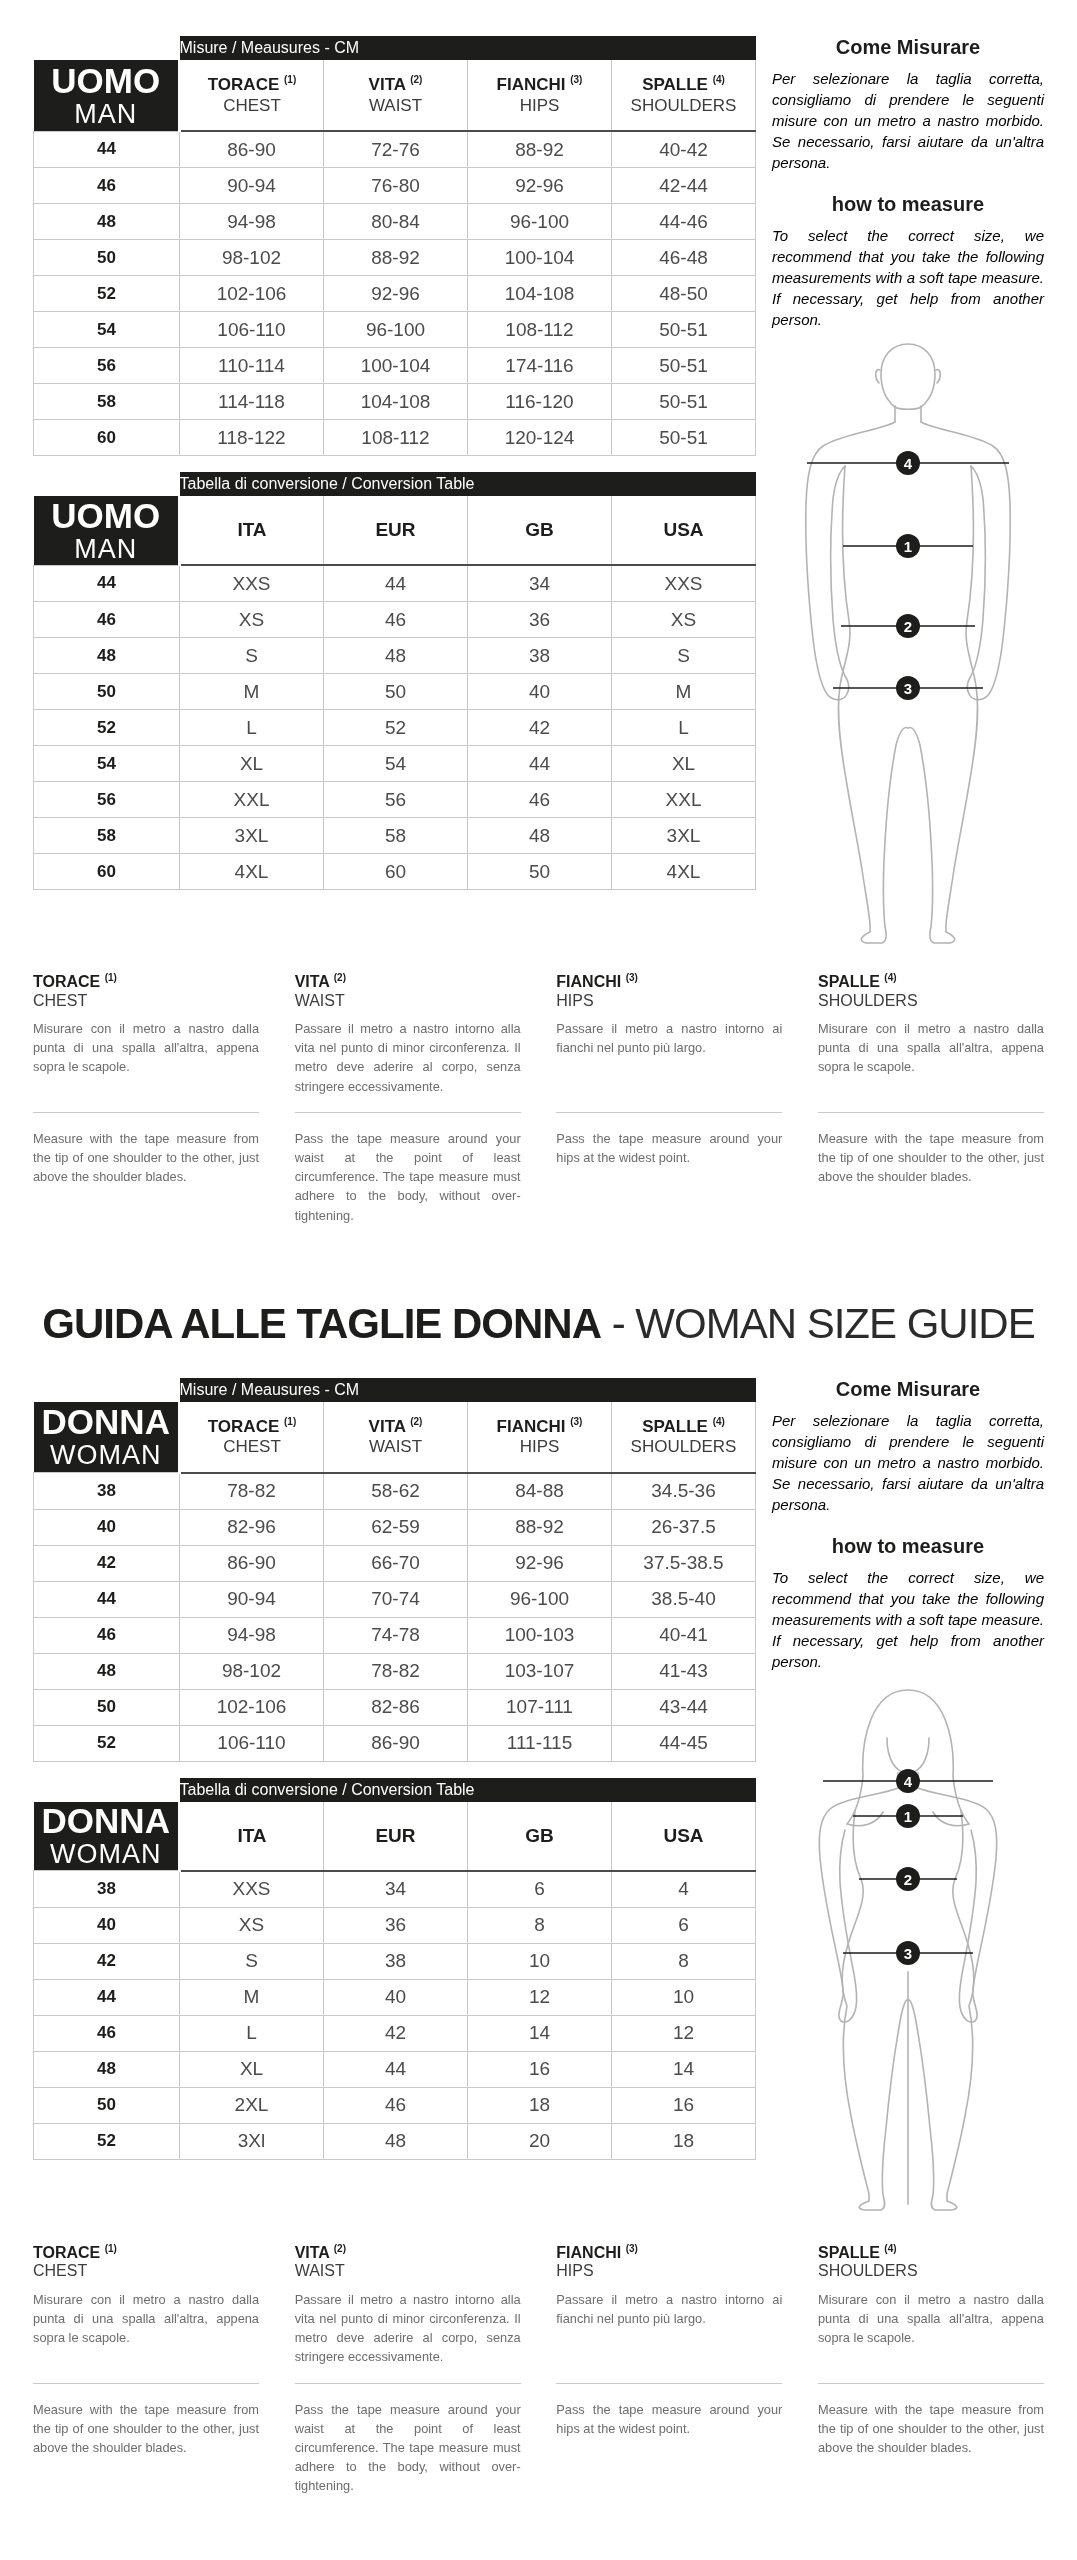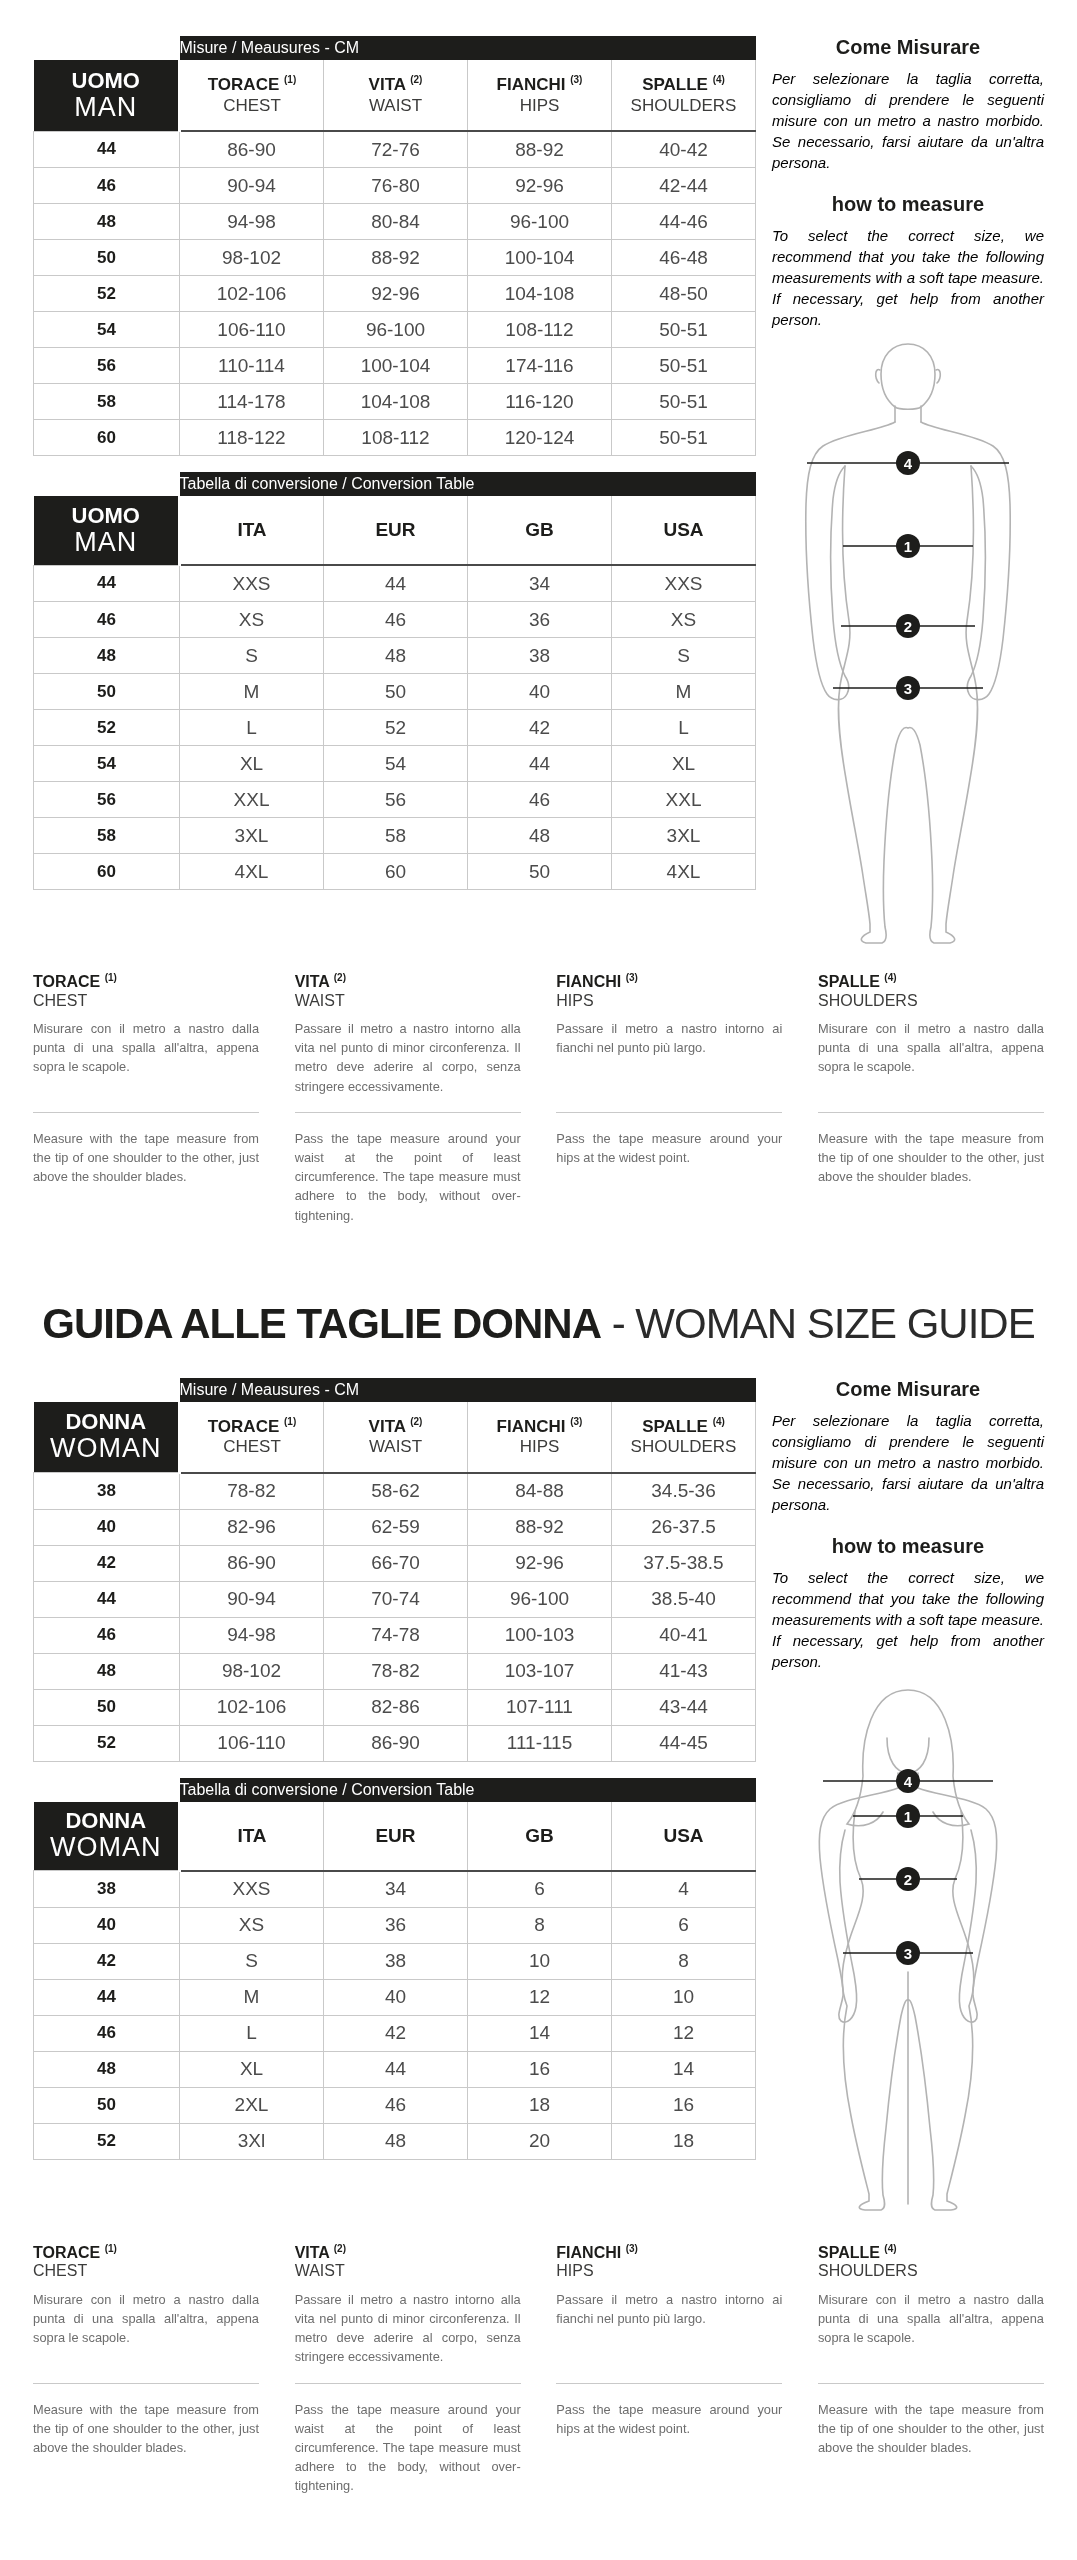--- a/index.html
+++ b/index.html
@@ -35,21 +35,21 @@
   .head-row td{
     background:#fff;border:1px solid #c9c9c9;border-top:none;
     border-bottom:2px solid #4a4a4a;vertical-align:middle;padding:0;
   }
   .measures .head-row td{height:70px;}
   .conversion .head-row td{height:68px;}
   td.side-box{
     background:#1d1d1b !important;color:#fff;text-align:center;
     border:none !important;border-right:3px solid #fff !important;
   }
-  .sb-bold{font-weight:700;font-size:22px;line-height:1.08;}
+  .sb-bold{font-weight:700;font-size:35px;line-height:1.08;}
   .sb-light{font-weight:400;font-size:27px;line-height:1.08;letter-spacing:1px;}
   td.col-head{text-align:center;}
   .ch-name{display:block;font-weight:700;font-size:17px;color:#1d1d1b;}
   .ch-name sup{font-size:10px;font-weight:700;}
   .ch-sub{display:block;font-weight:400;font-size:17px;color:#3c3c3b;margin-top:1px;}
   td.conv-head{font-weight:700;font-size:19px;text-align:center;color:#1d1d1b;}
   tbody td{
     border:1px solid #c9c9c9;text-align:center;height:35px;
     font-size:19px;color:#4b4b4b;padding:0;
   }
@@ -166,21 +166,21 @@
               </tr>
               <tr>
                 <td class="size">56</td>
                 <td>110-114</td>
                 <td>100-104</td>
                 <td>174-116</td>
                 <td>50-51</td>
               </tr>
               <tr>
                 <td class="size">58</td>
-                <td>114-178</td>
+                <td>114-118</td>
                 <td>104-108</td>
                 <td>116-120</td>
                 <td>50-51</td>
               </tr>
               <tr>
                 <td class="size">60</td>
                 <td>118-122</td>
                 <td>108-112</td>
                 <td>120-124</td>
                 <td>50-51</td>

